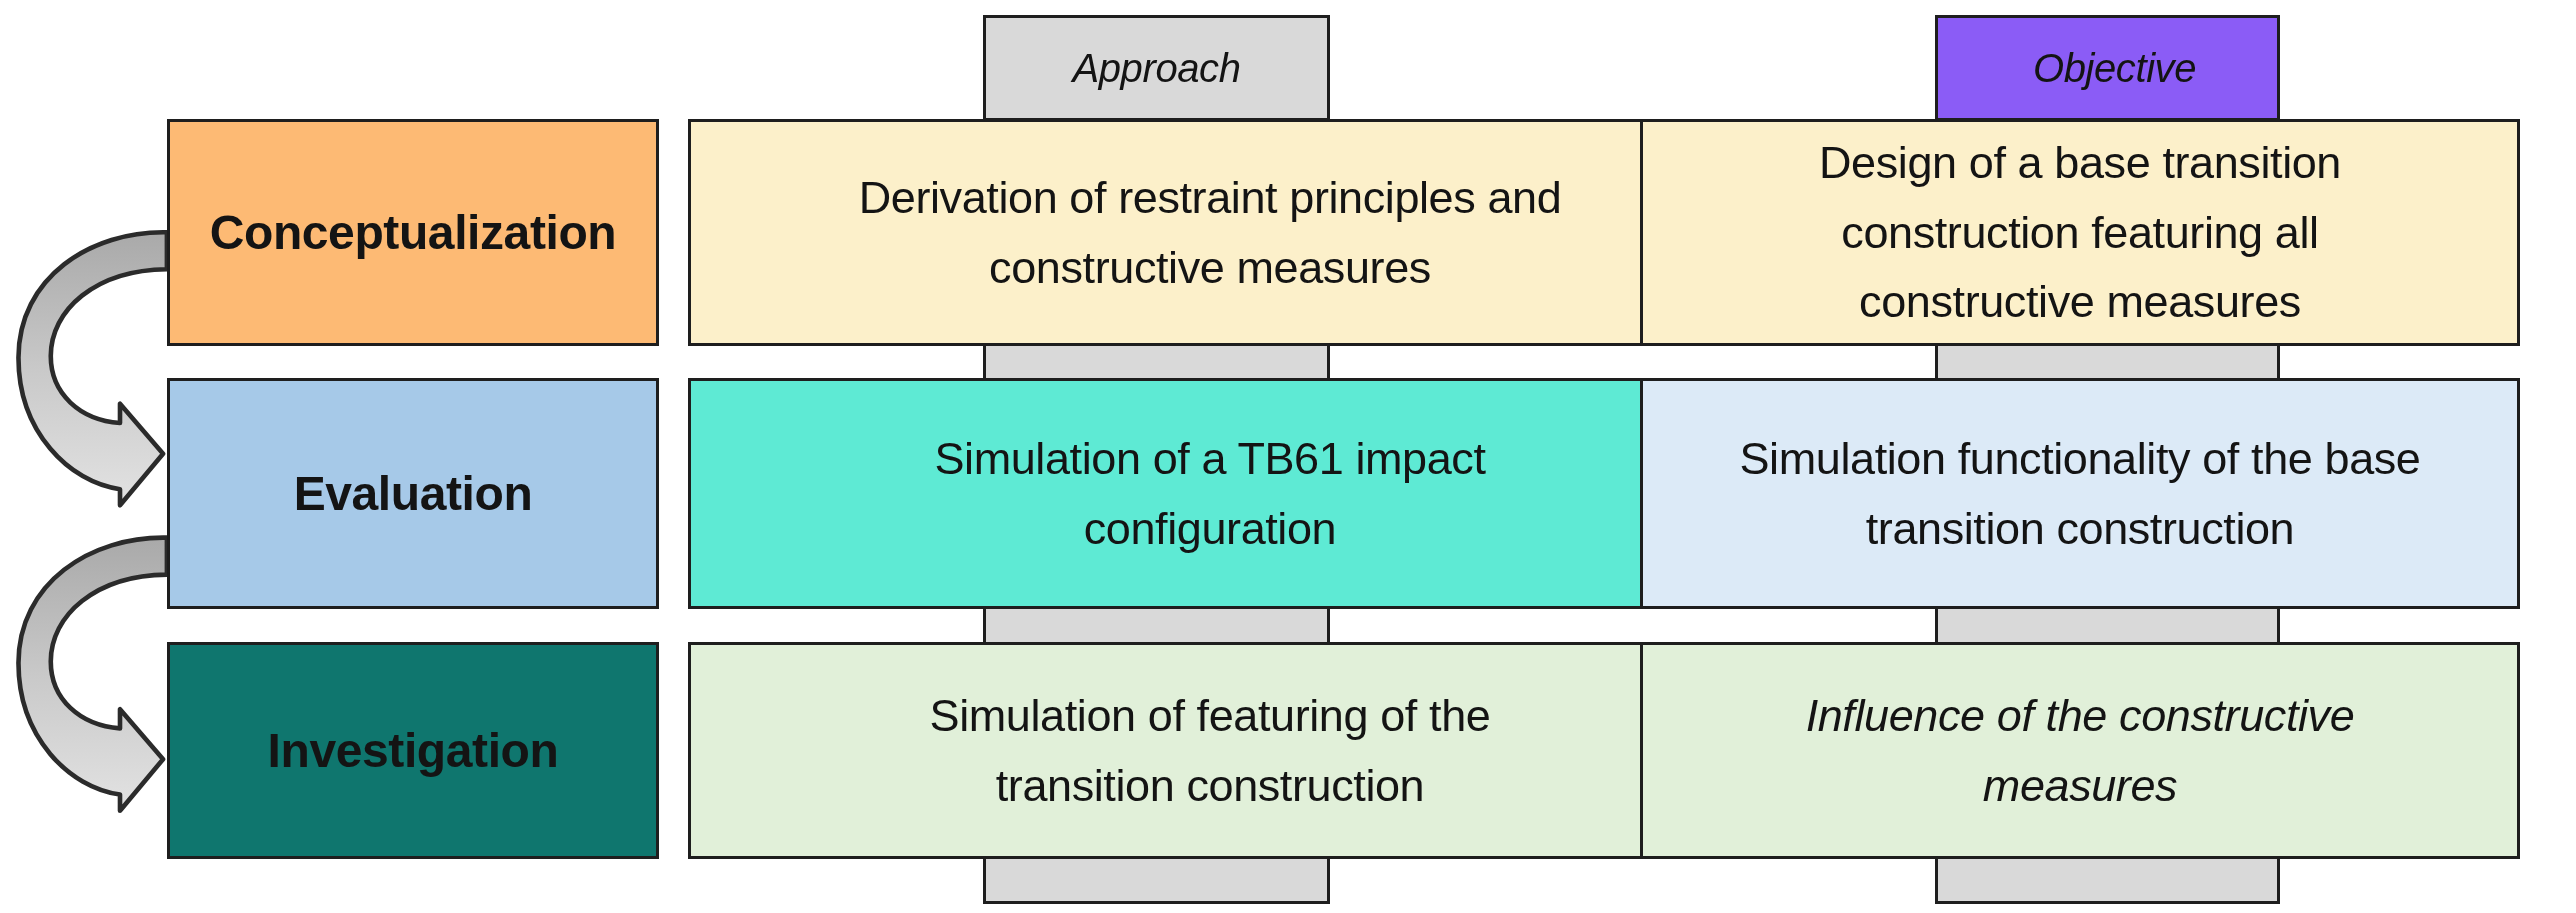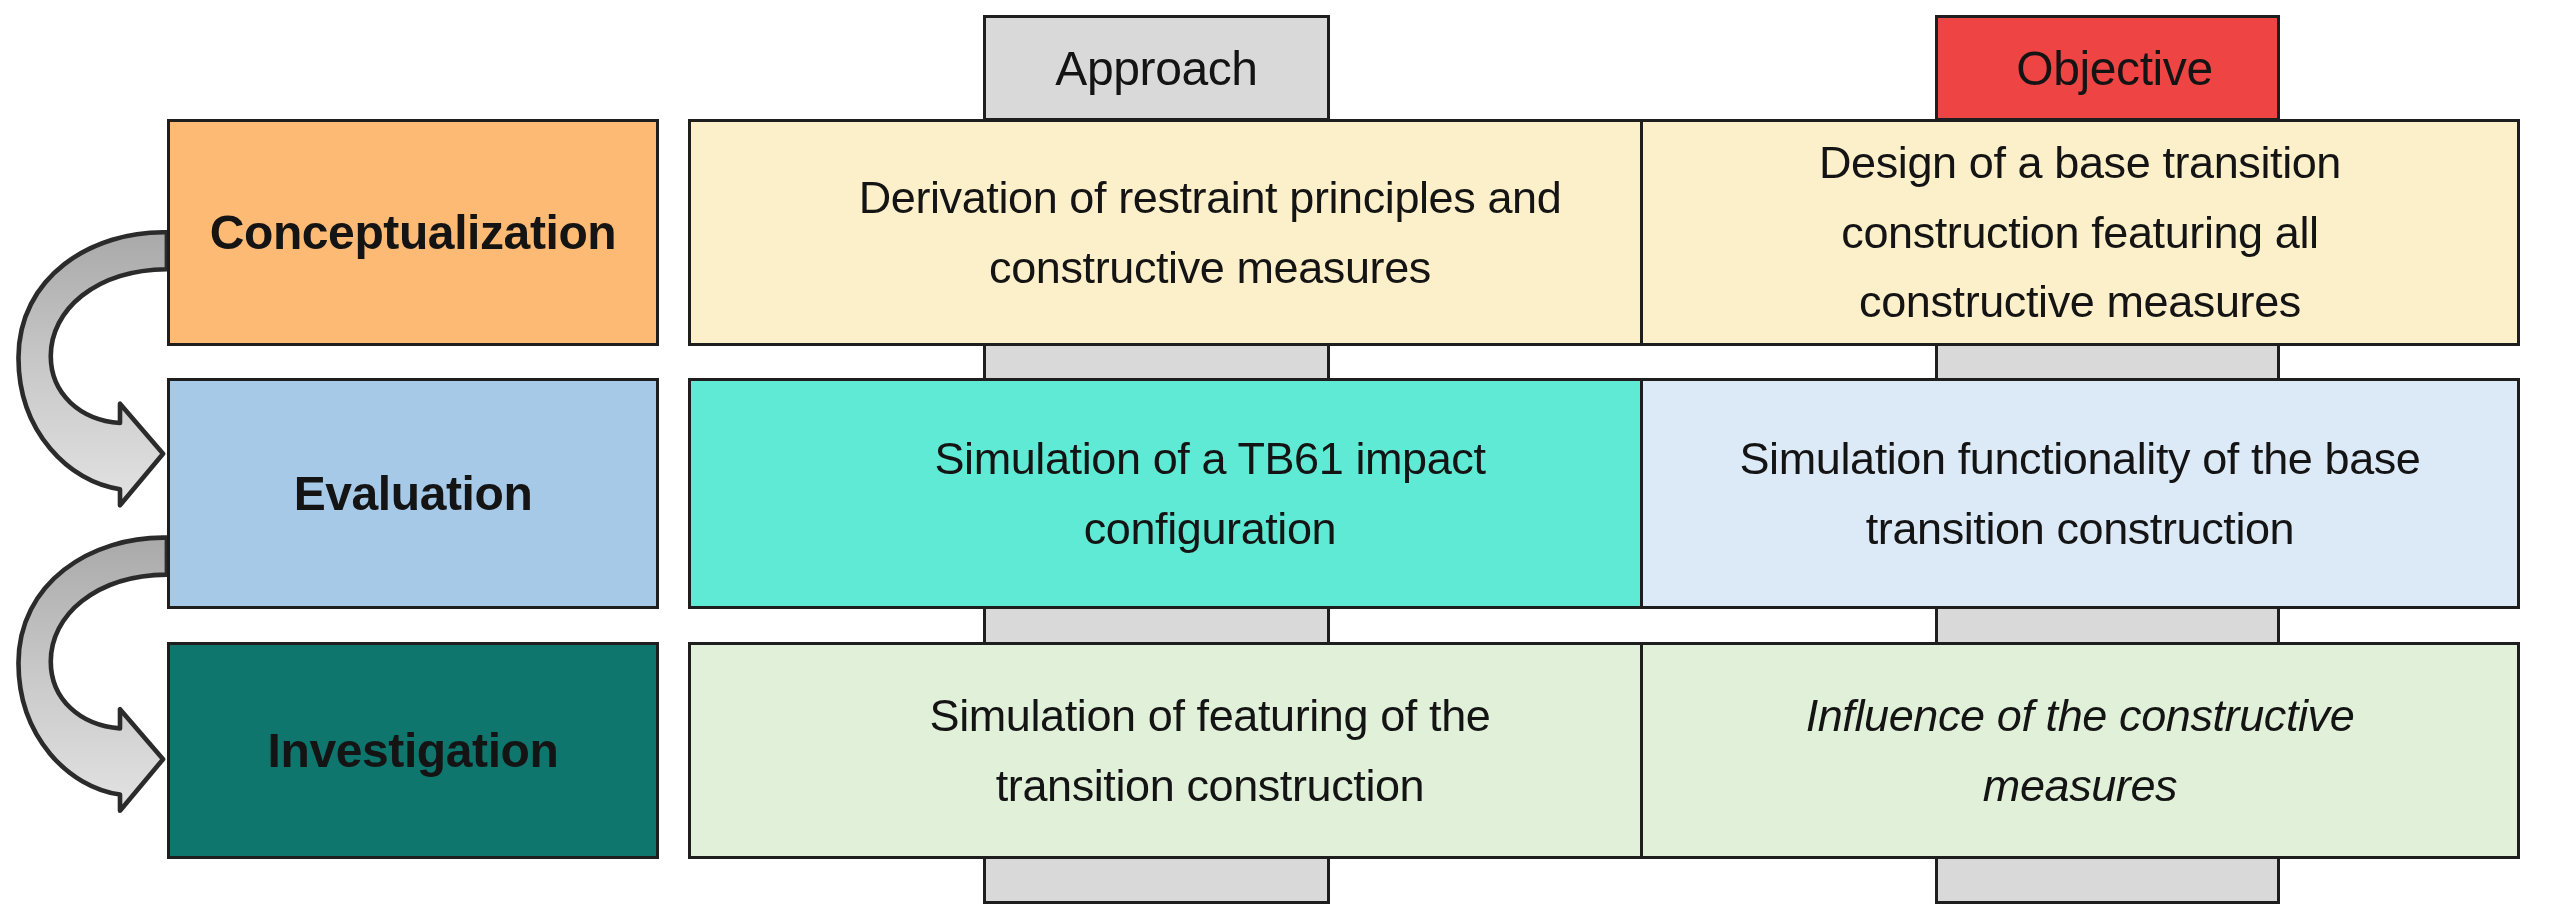--- a/index.html
+++ b/index.html
@@ -18,21 +18,21 @@
     display: flex; align-items: center; justify-content: center;
     text-align: center;
   }
   
   .spine { background: #d9d9d9; z-index: 1; }
   .spine-approach  { left: 983px; top: 15.4px; width: 347px; height: 889px; }
   .spine-objective { left: 1935px; top: 15.4px; width: 345px; height: 889px; }
   
   .col-header {
     background: #d9d9d9; z-index: 3;
-    font-size: 48px; letter-spacing: -0.4px;
+    font-size: 40px; letter-spacing: -0.4px; font-style: italic;
   }
   .header-approach  { left: 983px; top: 15.4px; width: 347px; height: 106px; }
   .header-objective { left: 1935px; top: 15.4px; width: 345px; height: 106px; }
   
   .r1 { top: 119px; height: 227px; }
   .r2 { top: 378px; height: 231px; }
   .r3 { top: 642px; height: 217px; }
   .col-label     { left: 167px;  width: 492px;  }
   .col-approach  { left: 688px;  width: 1044px; }
   .col-objective { left: 1640px; width: 880px; }
@@ -76,21 +76,21 @@
            Z" fill="url(#arrowGrad)" stroke="#2b2b2b" stroke-width="6" stroke-linejoin="round"></path>
     </defs>
     <use href="#carrow" xlink:href="#carrow"></use>
     <use href="#carrow" xlink:href="#carrow" transform="translate(0,397)"></use>
   </svg>
 
   <div class="abs bordered spine spine-approach"></div>
   <div class="abs bordered spine spine-objective"></div>
 
   <div class="abs bordered center col-header header-approach" style="background-color: rgb(217, 217, 217);">Approach</div>
-  <div class="abs bordered center col-header header-objective" style="background-color: #ef4444; padding-left: 14px;">Objective</div>
+  <div class="abs bordered center col-header header-objective" style="background-color: #8b5cf6; padding-left: 14px;">Objective</div>
 
   <div class="abs bordered center stage-label r1 col-label" style="background-color: #fdba74;">Conceptualization</div>
   <div class="abs bordered center cell r1 col-approach" style="background-color: rgb(252, 240, 202);">Derivation of restraint principles and
 constructive measures</div>
   <div class="abs bordered center cell r1 col-objective" style="background-color: rgb(252, 240, 202);">Design of a base transition
 construction featuring all
 constructive measures</div>
 
   <div class="abs bordered center stage-label r2 col-label" style="background-color: rgb(166, 201, 232);">Evaluation</div>
   <div class="abs bordered center cell r2 col-approach" style="background-color: #5eead4;">Simulation of a TB61 impact

